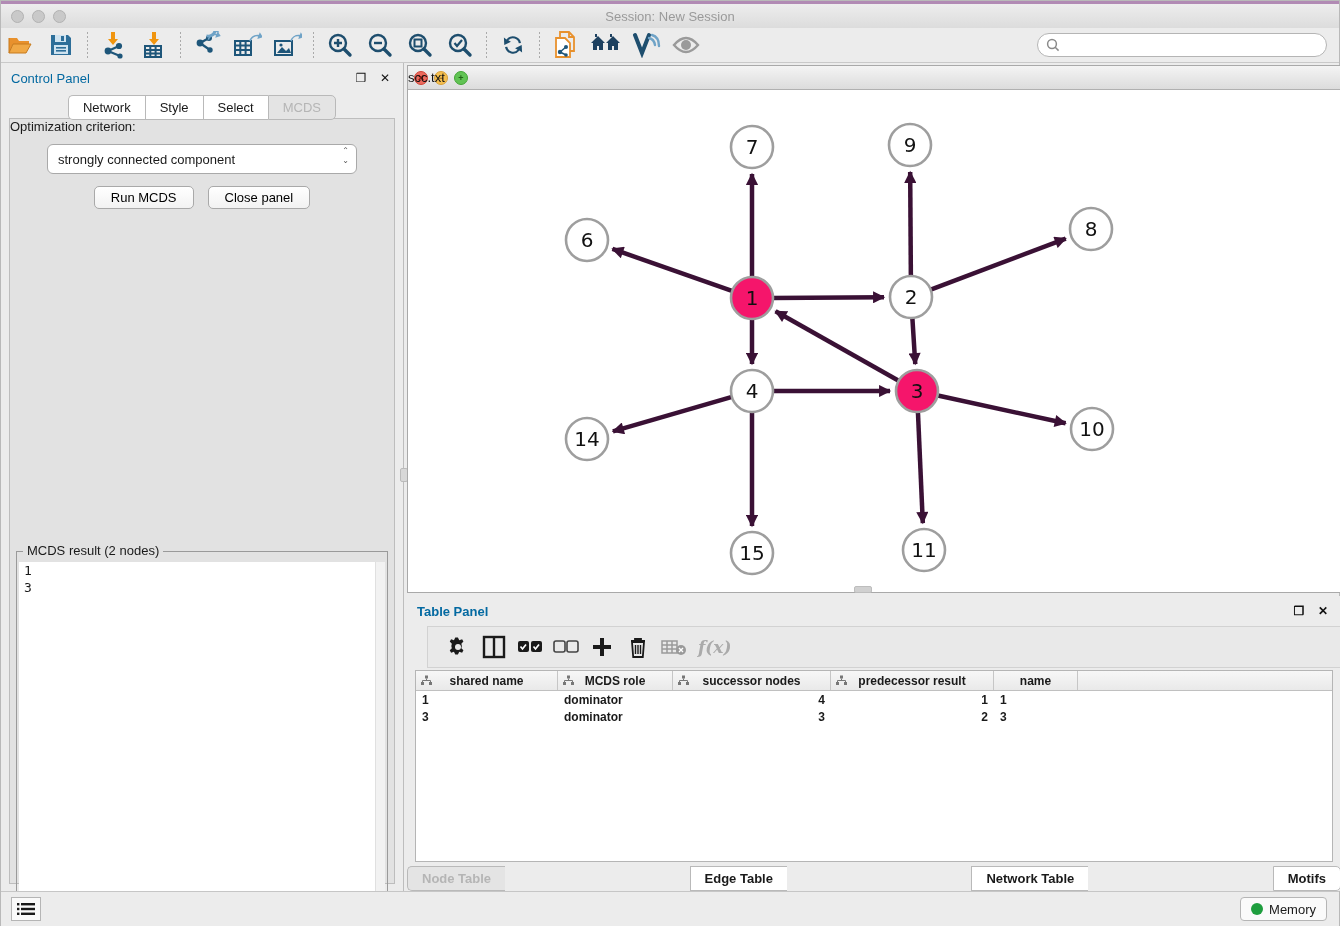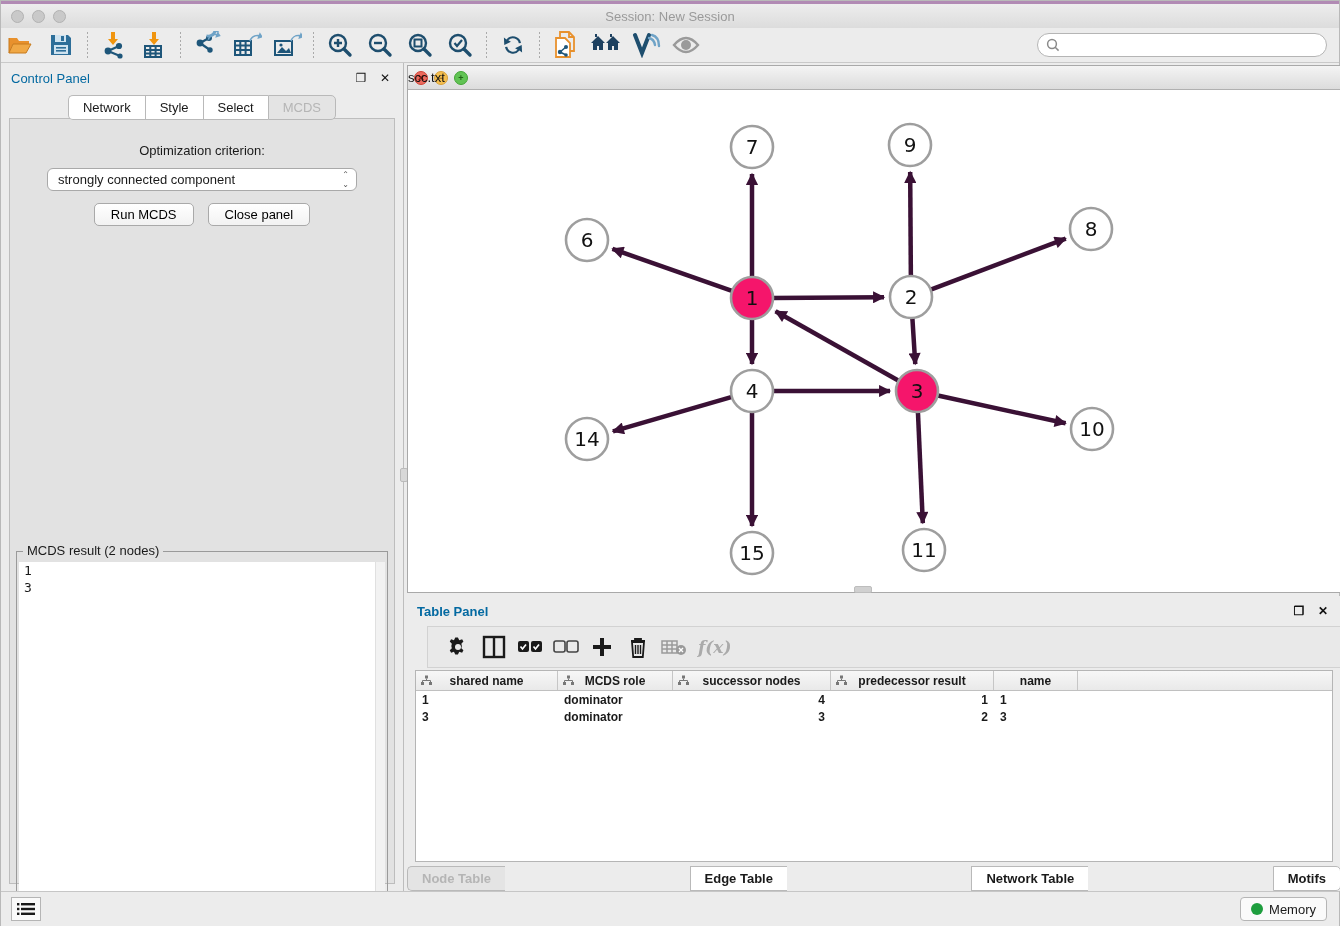--- a/index.html
+++ b/index.html
@@ -26,22 +26,22 @@
   .panel-header { height:30px; display:flex; align-items:center; padding:0 10px; }
   .panel-title { font-size:13px; color:#0369a1; }
   .panel-header .spacer { flex:1; }
   .hd-btn { width:16px; height:16px; display:flex; align-items:center; justify-content:center; margin-left:8px; font-size:12px; color:#111; }
   .cp-tabs { position:absolute; left:0; top:32px; width:100%; display:flex; justify-content:center; z-index:3; }
   .tab { padding:4px 14px; background:#fff; border:1px solid #b9b9b9; border-right:none; font-size:13px; cursor:default; }
   .tab:first-child { border-radius:5px 0 0 5px; }
   .tab:last-child { border-radius:0 5px 5px 0; border-right:1px solid #b9b9b9; }
   .tab.active { background:#e4e4e4; color:#b5b5b5; }
   .cp-content { position:absolute; left:8px; top:55px; width:386px; height:766px; background:#e2e2e2; border:1px solid #bdbdbd; }
-  .opt-label { text-align:center; margin-top:24px; font-size:13px; }
-  .combo { position:relative; margin:10px auto 0; width:310px; height:23px; background:#fff; border:1px solid #a9a9a9; border-radius:6px; display:flex; align-items:center; padding:0 10px; font-size:13px; }
+  .opt-label { font-size:13px; }
+  .combo { position:relative; margin:10px auto 0; width:310px; height:30px; background:#fff; border:1px solid #a9a9a9; border-radius:6px; display:flex; align-items:center; padding:0 10px; font-size:13px; }
   .combo .chevrons { position:absolute; right:7px; top:1px; font-size:8px; line-height:10px; color:#555; text-align:center; }
   .btn-row { display:flex; justify-content:center; gap:14px; margin-top:12px; }
   .push-btn { background:linear-gradient(#ffffff,#f2f2f2); border:1px solid #a9a9a9; border-radius:5px; padding:3px 16px; font-size:13px; }
   .result-group { position:absolute; left:6px; top:432px; width:372px; height:378px; border:1px solid #9a9a9a; }
   .result-legend { position:absolute; left:6px; top:-9px; background:#e2e2e2; padding:0 4px; font-size:13px; }
   .result-box { position:absolute; left:2px; top:10px; right:2px; bottom:2px; background:#fff; overflow:hidden; }
   .result-line { font-family:"DejaVu Sans Mono", monospace; font-size:13px; padding-left:5px; line-height:17px; }
   .result-scroll { position:absolute; right:0; top:0; width:10px; height:100%; background:#f2f2f2; border-left:1px solid #e0e0e0; }
 
   

